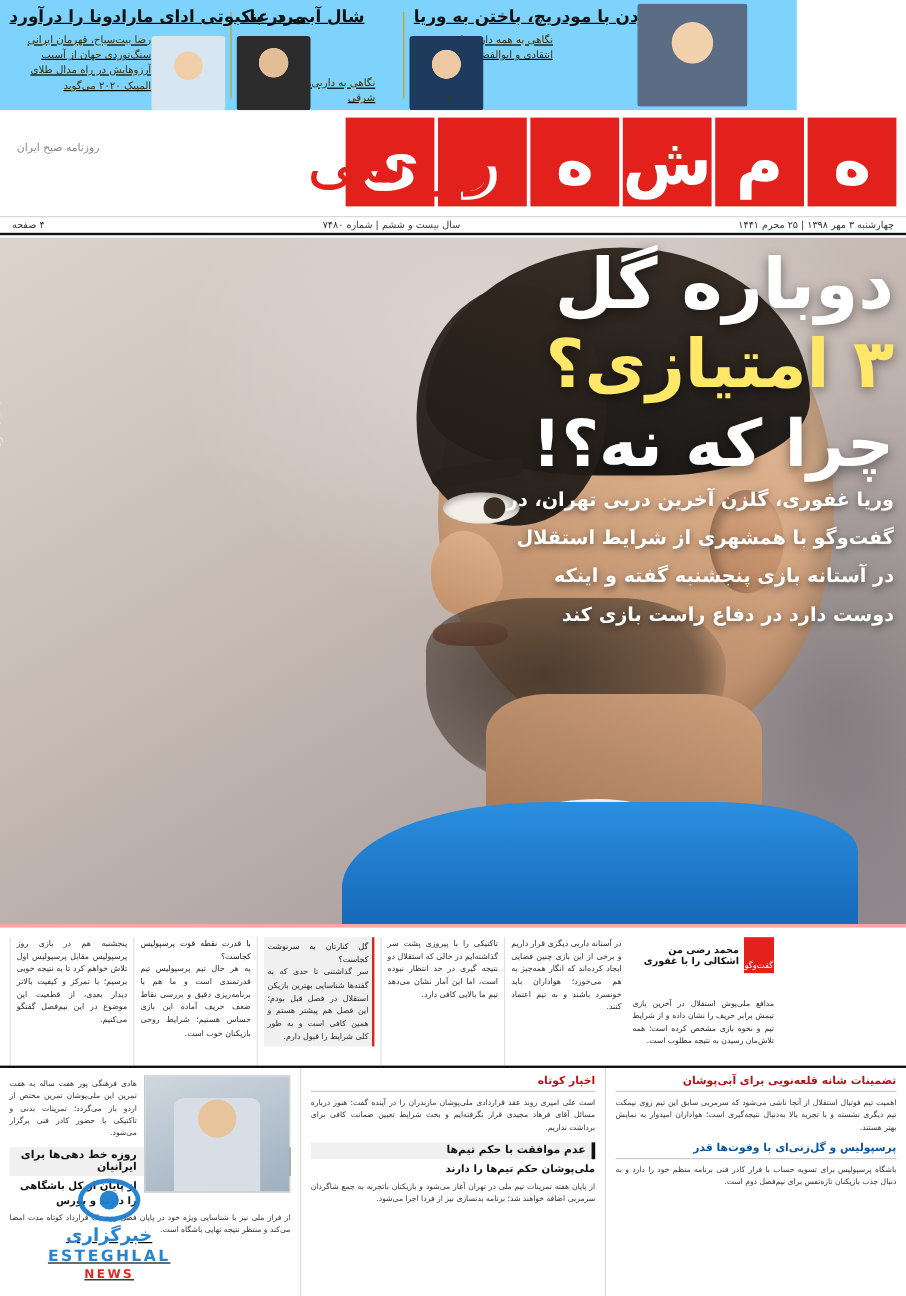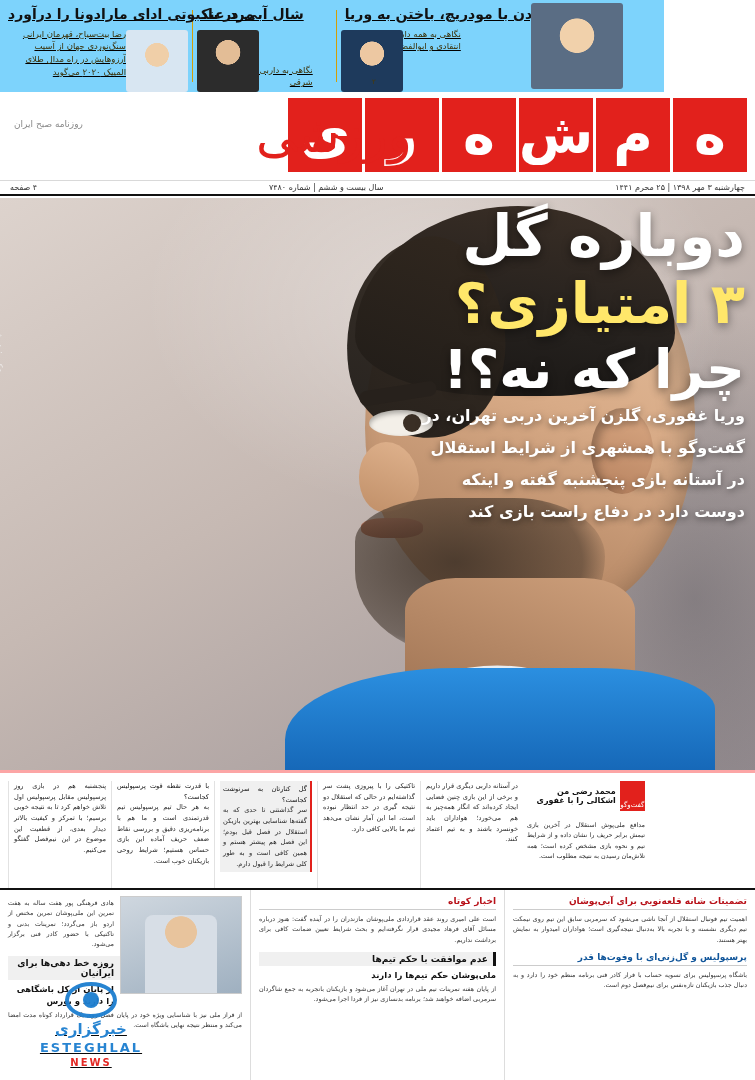--- a/index.html
+++ b/index.html
@@ -190,21 +190,21 @@
     padding:0 5px;box-sizing:border-box;border-left:1px solid #e2e2e2;
   }
   .col:last-child{border-left:none;}
   .col .lead{font-weight:normal;color:#111;}
   .col-highlight{background:#f0f0f0;padding:3px;border-right:2px solid #e2211c;}
   
   .interview{
     width:126px;box-sizing:border-box;padding:0 4px;
   }
   .interview-head{
-    display:flex;flex-direction:row-reverse;align-items:center;gap:4px;margin-bottom:9px;
+    display:flex;flex-direction:row-reverse;align-items:center;gap:4px;margin-bottom:20px;
   }
   .interview-title{font-size:8px;font-weight:bold;color:#111;text-align:right;}
   .gotogo{
     width:40px;height:30px;background:#e2211c;color:#fff;font-size:7px;
     display:flex;align-items:flex-end;justify-content:center;padding-bottom:2px;box-sizing:border-box;
   }
   .interview-body{font-size:6.4px;line-height:1.6;color:#2a2a2a;text-align:justify;}
   
   .bottom{
     position:absolute;top:888px;left:0;width:755px;height:192px;background:#fff;

